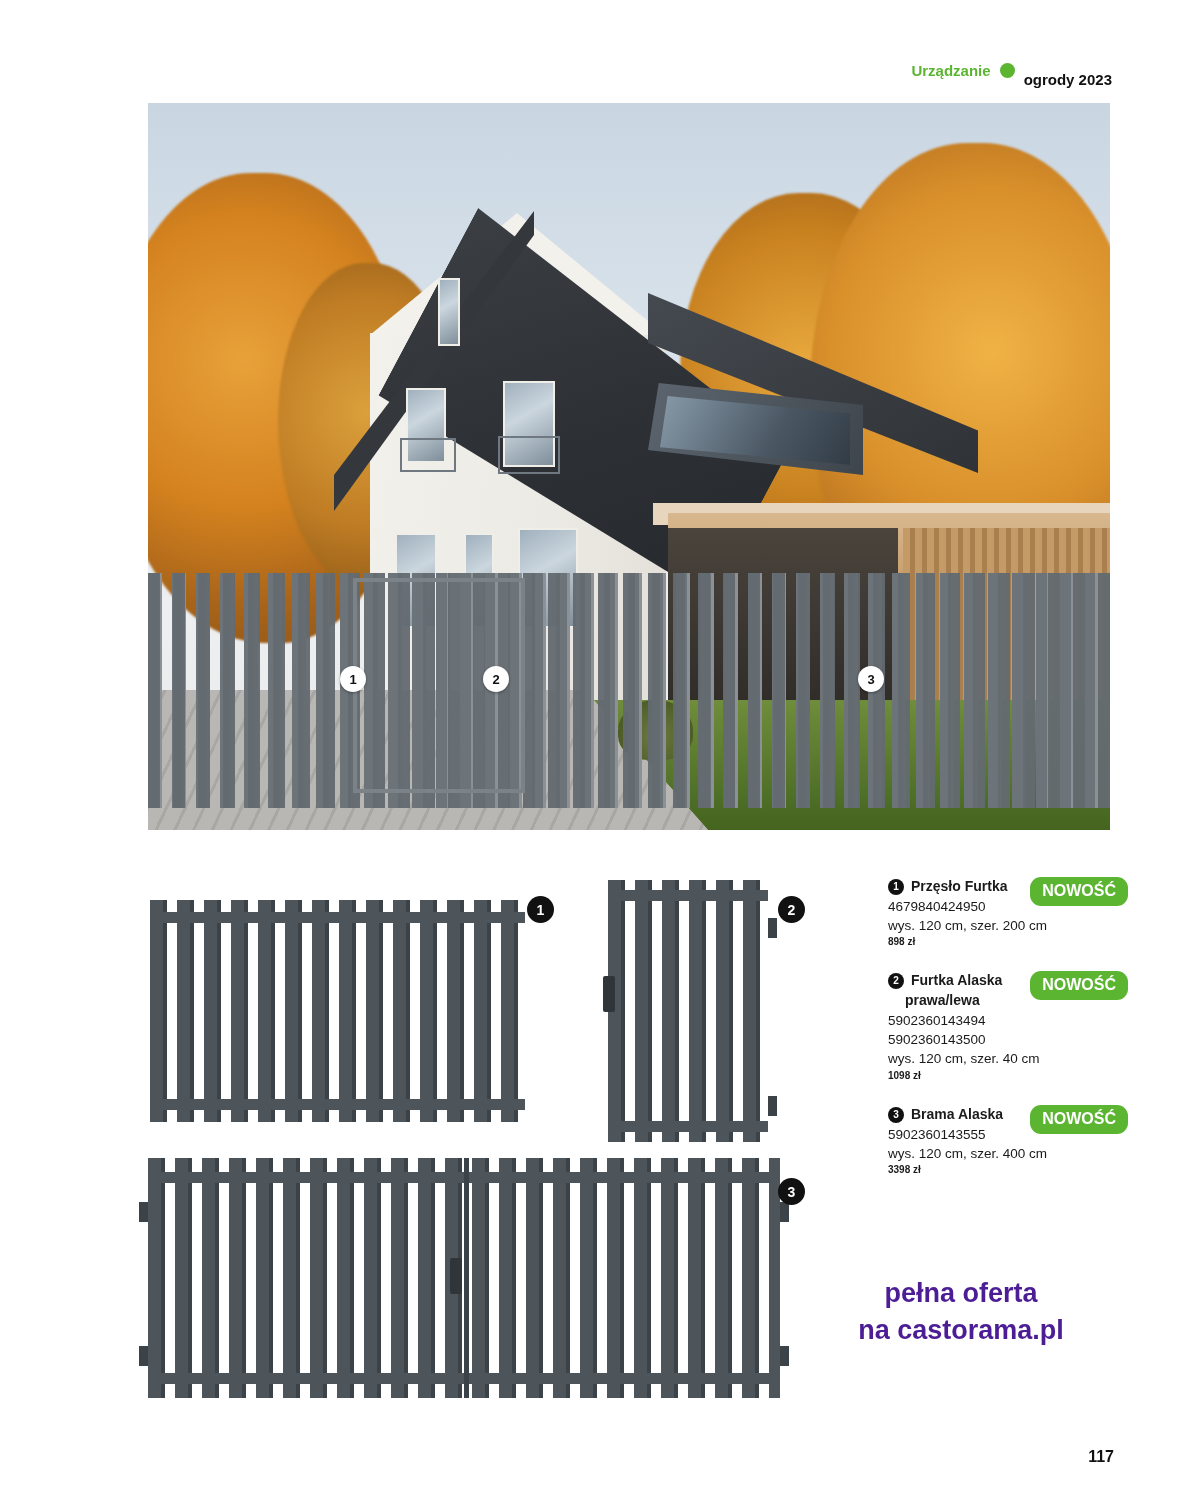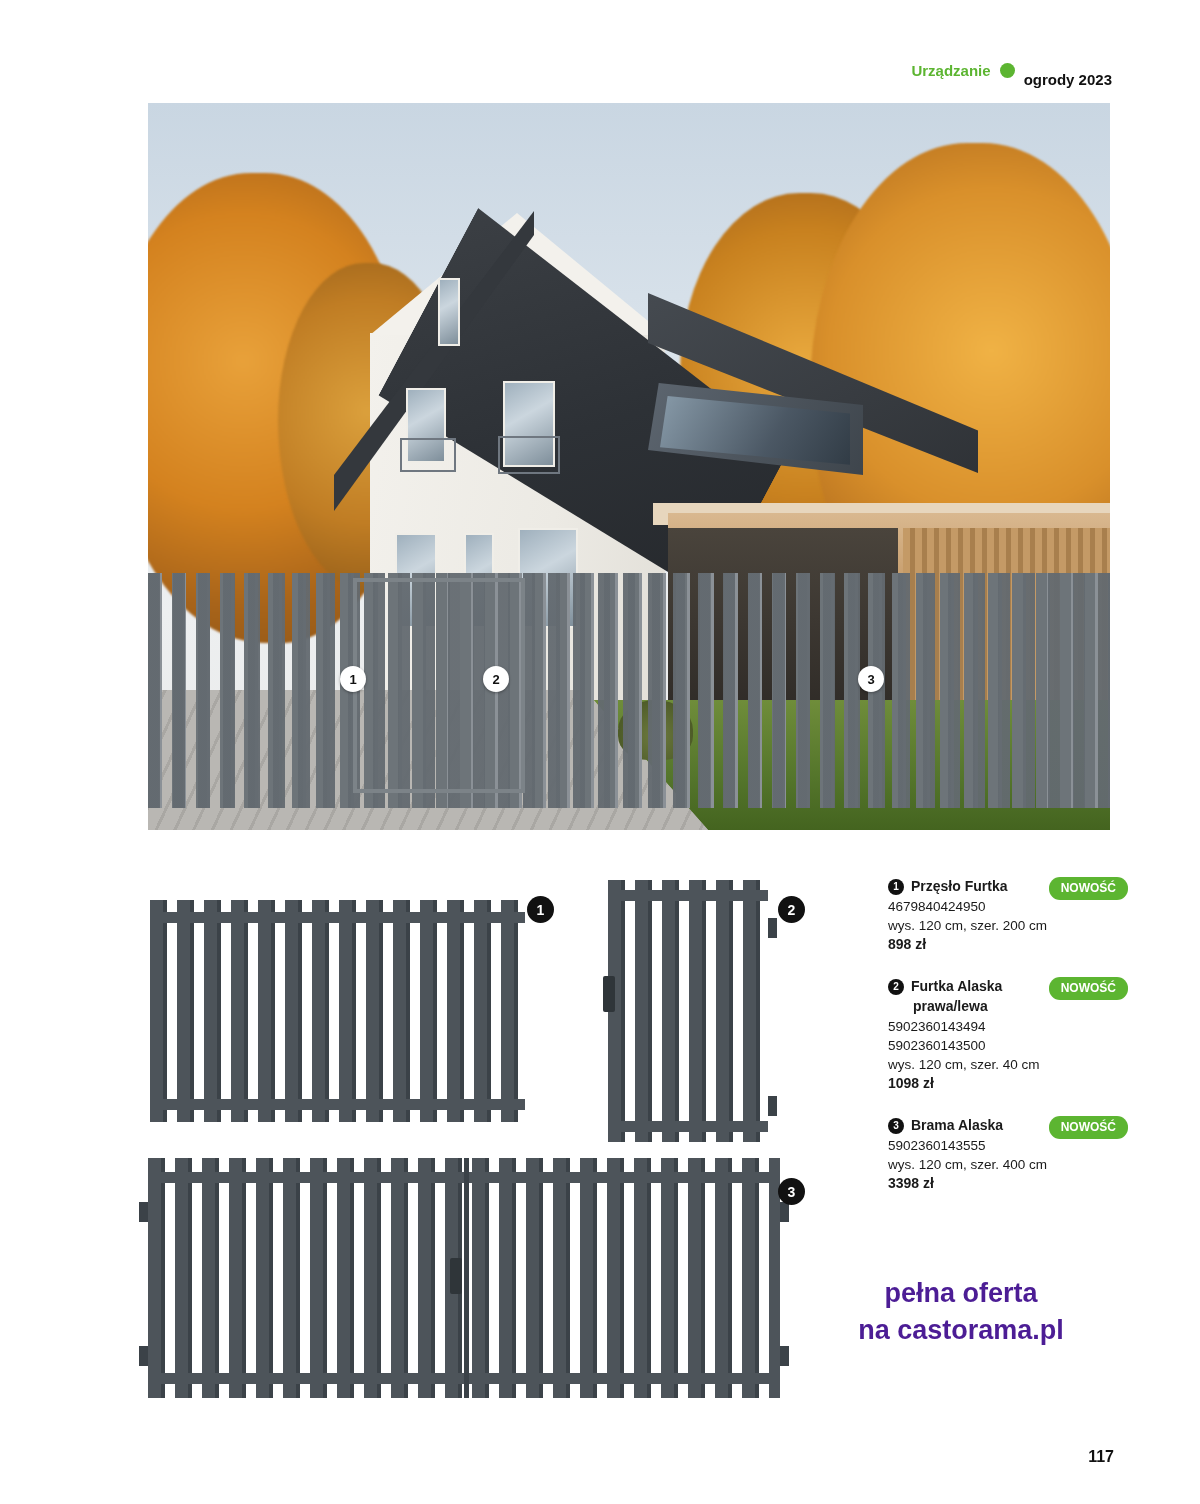--- a/index.html
+++ b/index.html
@@ -235,27 +235,27 @@
   }
   .num-badge {
     width: 16px; height: 16px; border-radius: 50%;
     background: #111; color: #fff; font-size: 10px;
     display: inline-flex; align-items: center; justify-content: center;
     flex: 0 0 auto;
   }
   .badge-new {
     position: absolute; right: 0; top: 0;
     background: #5cb531; color: #fff;
-    font-size: 12px; font-weight: bold;
+    font-size: 16px; font-weight: bold;
     padding: 3px 12px; border-radius: 11px;
   }
-  .item-sub { font-weight: bold; font-size: 14px; margin-left: 25px; }
+  .item-sub { font-weight: bold; font-size: 14px; margin-left: 17px; }
   .code { font-size: 13.5px; }
   .dims { font-size: 13.5px; }
-  .price { font-weight: bold; font-size: 14px; }
+  .price { font-weight: bold; font-size: 10px; }
 
   
   .promo {
     position: absolute; left: 806px; top: 1275px; width: 310px;
     text-align: center; color: #4c1d95;
     font-size: 27px; font-weight: bold; line-height: 1.38;
   }
   .promo-pill {
     display: inline-block;
     border: 3px solid #5cb531;

